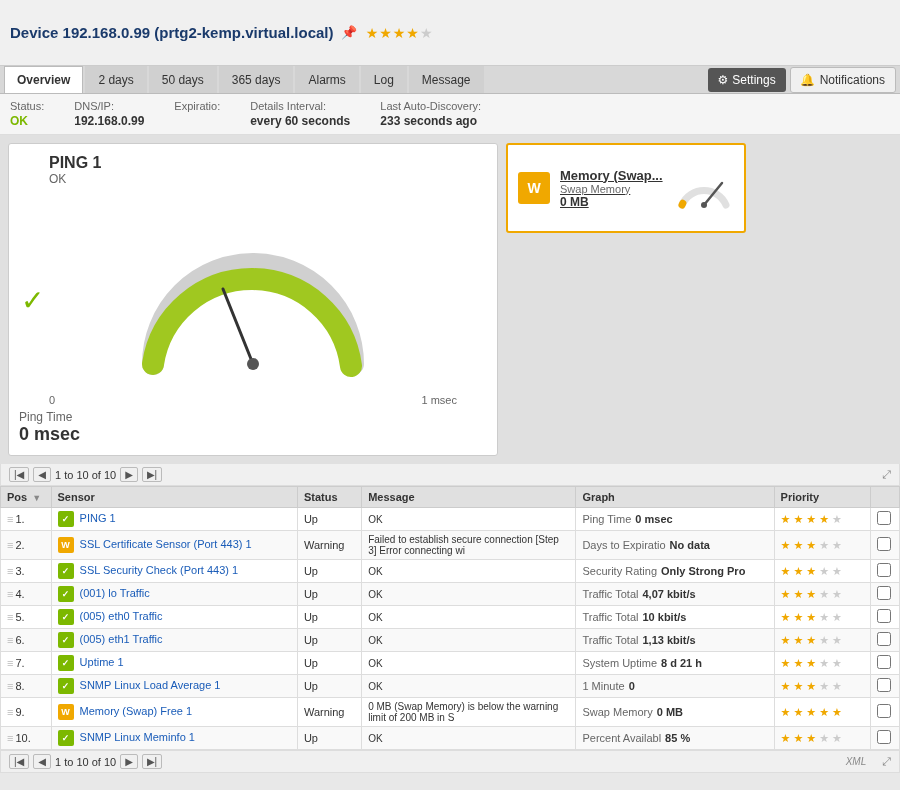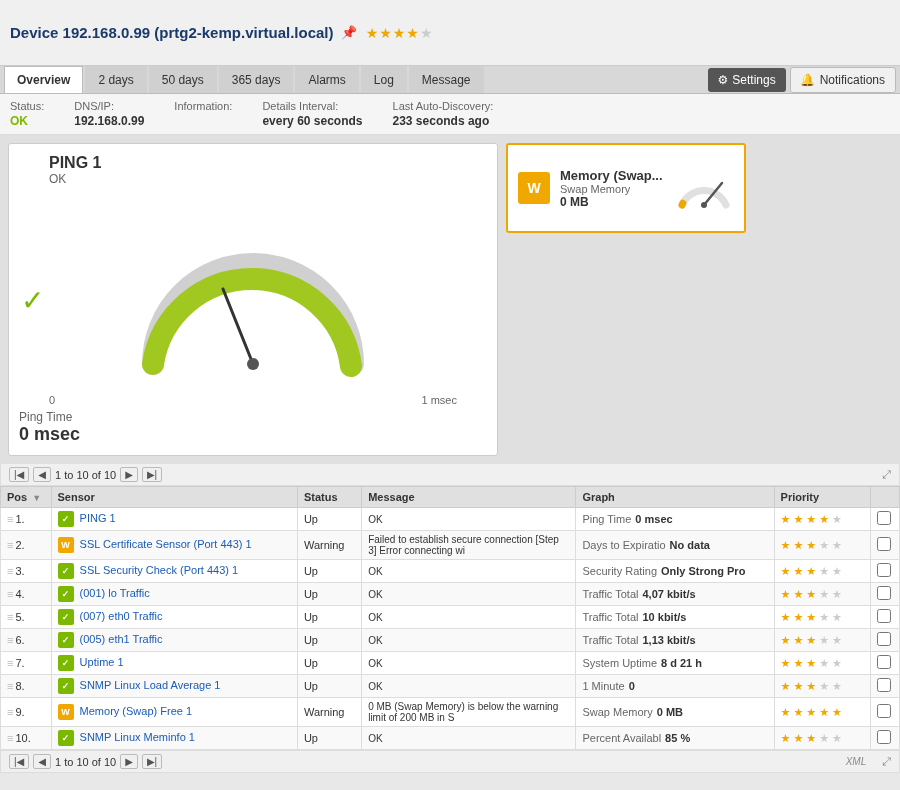--- a/index.html
+++ b/index.html
@@ -159,21 +159,21 @@
       width: 32px; height: 32px;
       background: #f0a800;
       border-radius: 3px;
       display: flex;
       align-items: center;
       justify-content: center;
       color: #fff;
       font-weight: bold;
       font-size: 14px;
     }
-    .memory-info { flex: 1; }
+    .memory-info { flex: 1; text-decoration: underline; }
     .memory-title { font-size: 13px; font-weight: bold; color: #333; }
     .memory-sub { font-size: 11px; color: #666; }
     .memory-value { font-size: 12px; color: #333; font-weight: bold; }
     .mini-gauge { width: 60px; height: 50px; }
 
     
     .pagination-bar {
       background: #f0f0f0;
       border: 1px solid #ddd;
       border-top: none;
@@ -285,21 +285,21 @@
 <div class="status-bar">
   <div class="status-item">
     <span class="status-label">Status:</span>
     <span class="status-value" style="color:#7cb800">OK</span>
   </div>
   <div class="status-item">
     <span class="status-label">DNS/IP:</span>
     <span class="status-value">192.168.0.99</span>
   </div>
   <div class="status-item">
-    <span class="status-label">Information:</span>
+    <span class="status-label">Expiratio:</span>
     <span class="status-value"></span>
   </div>
   <div class="status-item">
     <span class="status-label">Details Interval:</span>
     <span class="status-value">every <strong>60</strong> seconds</span>
   </div>
   <div class="status-item">
     <span class="status-label">Last Auto-Discovery:</span>
     <span class="status-value">233 seconds ago</span>
   </div>
@@ -480,21 +480,21 @@
     <td class="col-check">
       <input type="checkbox" class="row-checkbox" style="">
     </td>
   </tr>
         <tr>
     <td class="col-pos">
       <span class="drag-handle">≡</span>5.
     </td>
     <td class="col-sensor">
       <span style="display:inline-flex;align-items:center;justify-content:center;background:#7cb800;color:#fff;width:16px;height:16px;border-radius:2px;font-size:9px;font-weight:bold;margin-right:3px">✓</span>
-      <a class="sensor-link" href="#">(007) eth0 Traffic</a>
+      <a class="sensor-link" href="#">(005) eth0 Traffic</a>
     </td>
     <td class="col-status">Up</td>
     <td class="col-message" style="overflow:hidden;max-width:200px;font-size:10px">OK</td>
     <td class="col-graph graph-cell">
       Traffic Total<span class="graph-val">10 kbit/s</span>
     </td>
     <td class="col-priority">
       <div class="priority-cell">
               <span class="star-full">★</span>
               <span class="star-full">★</span>

